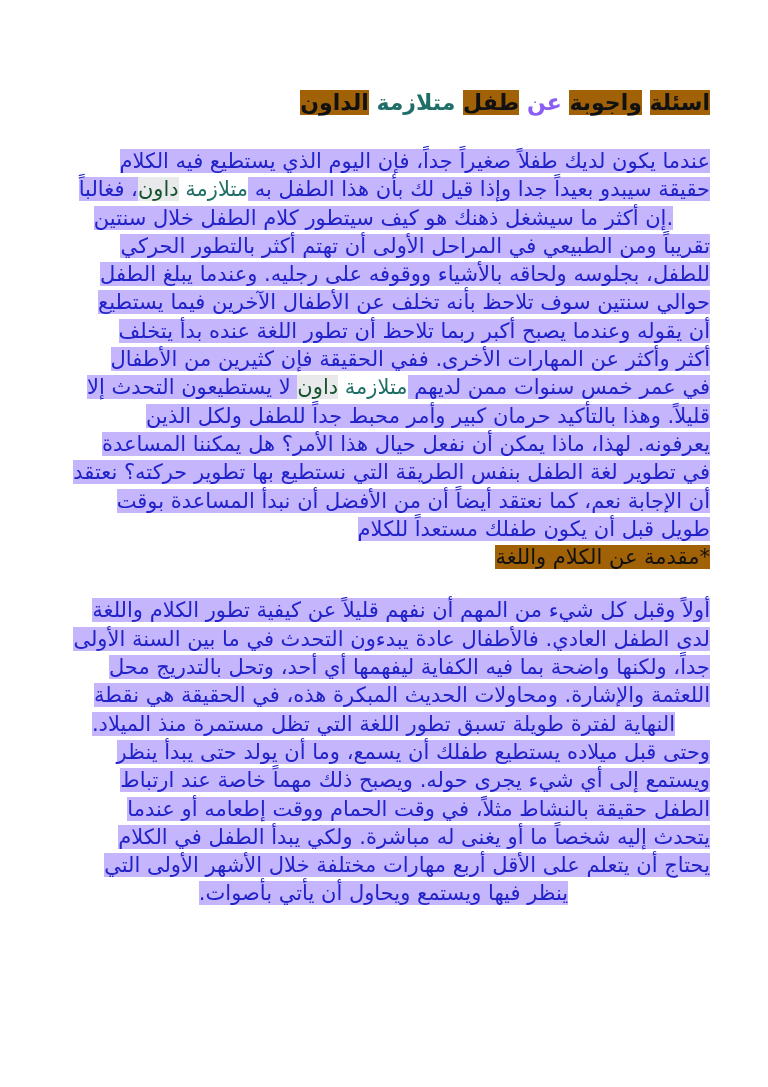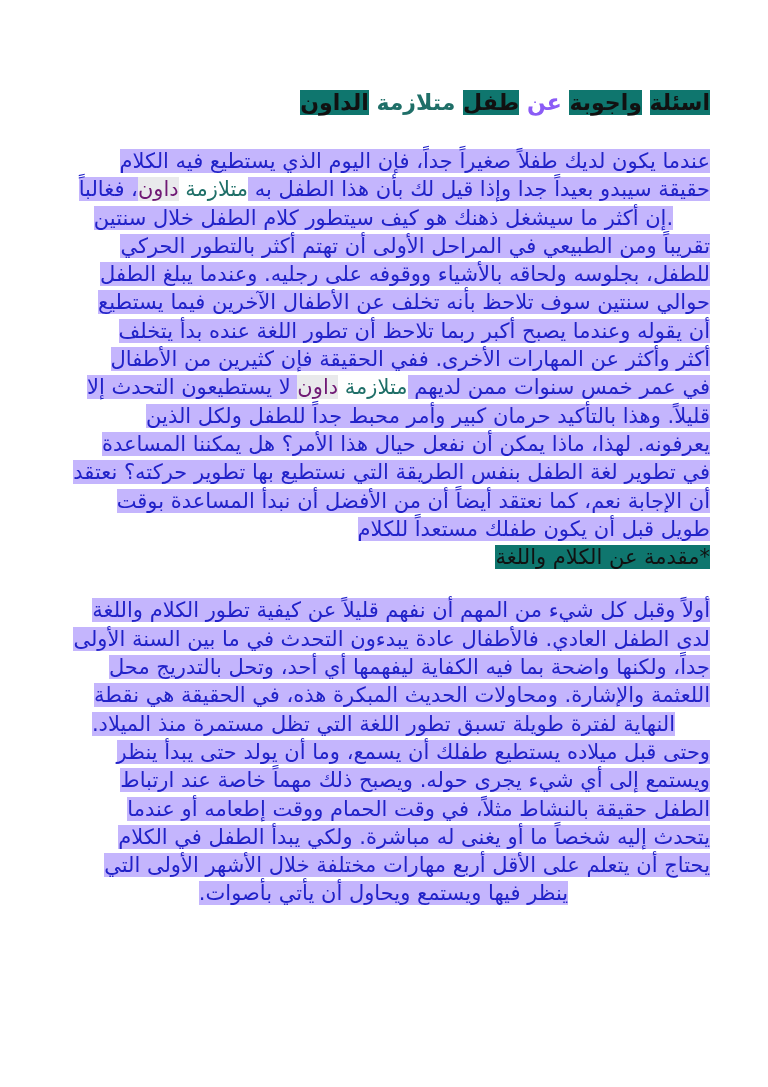--- a/index.html
+++ b/index.html
@@ -37,22 +37,22 @@
     line-height: 28.3px;
     color: #2122C8;
   }
   .p-intro   { margin-top: 27px; }
   .heading-block { margin-top: 0; color: #111111; }
   .p-speech  { margin-top: 25px; }
 
   
   .s-hb { background: #c4b5fd; color: #2122C8; }
   .s-tw { color: #1F6F68; }
-  .s-th { color: #701a75; background: #E9E9EC; }
-  .s-hk { background: #0f766e; color: #111111; }
+  .s-th { color: #14532d; background: #E9E9EC; }
+  .s-hk { background: #a16207; color: #111111; }
   .s-k  { color: #8b5cf6; }
 </style>
 </head>
 <body>
 
 <div class="page">
   <div class="content">
     <h1 class="title-block">
         <div class="line"><span class="s-hk">اسئلة</span><span class="s-k"> </span><span class="s-hk">واجوبة</span><span class="s-k"> عن </span><span class="s-hk">طفل</span><span class="s-k"> </span><span class="s-tw">متلازمة</span><span class="s-k"> </span><span class="s-hk">الداون</span></div>
       </h1>

